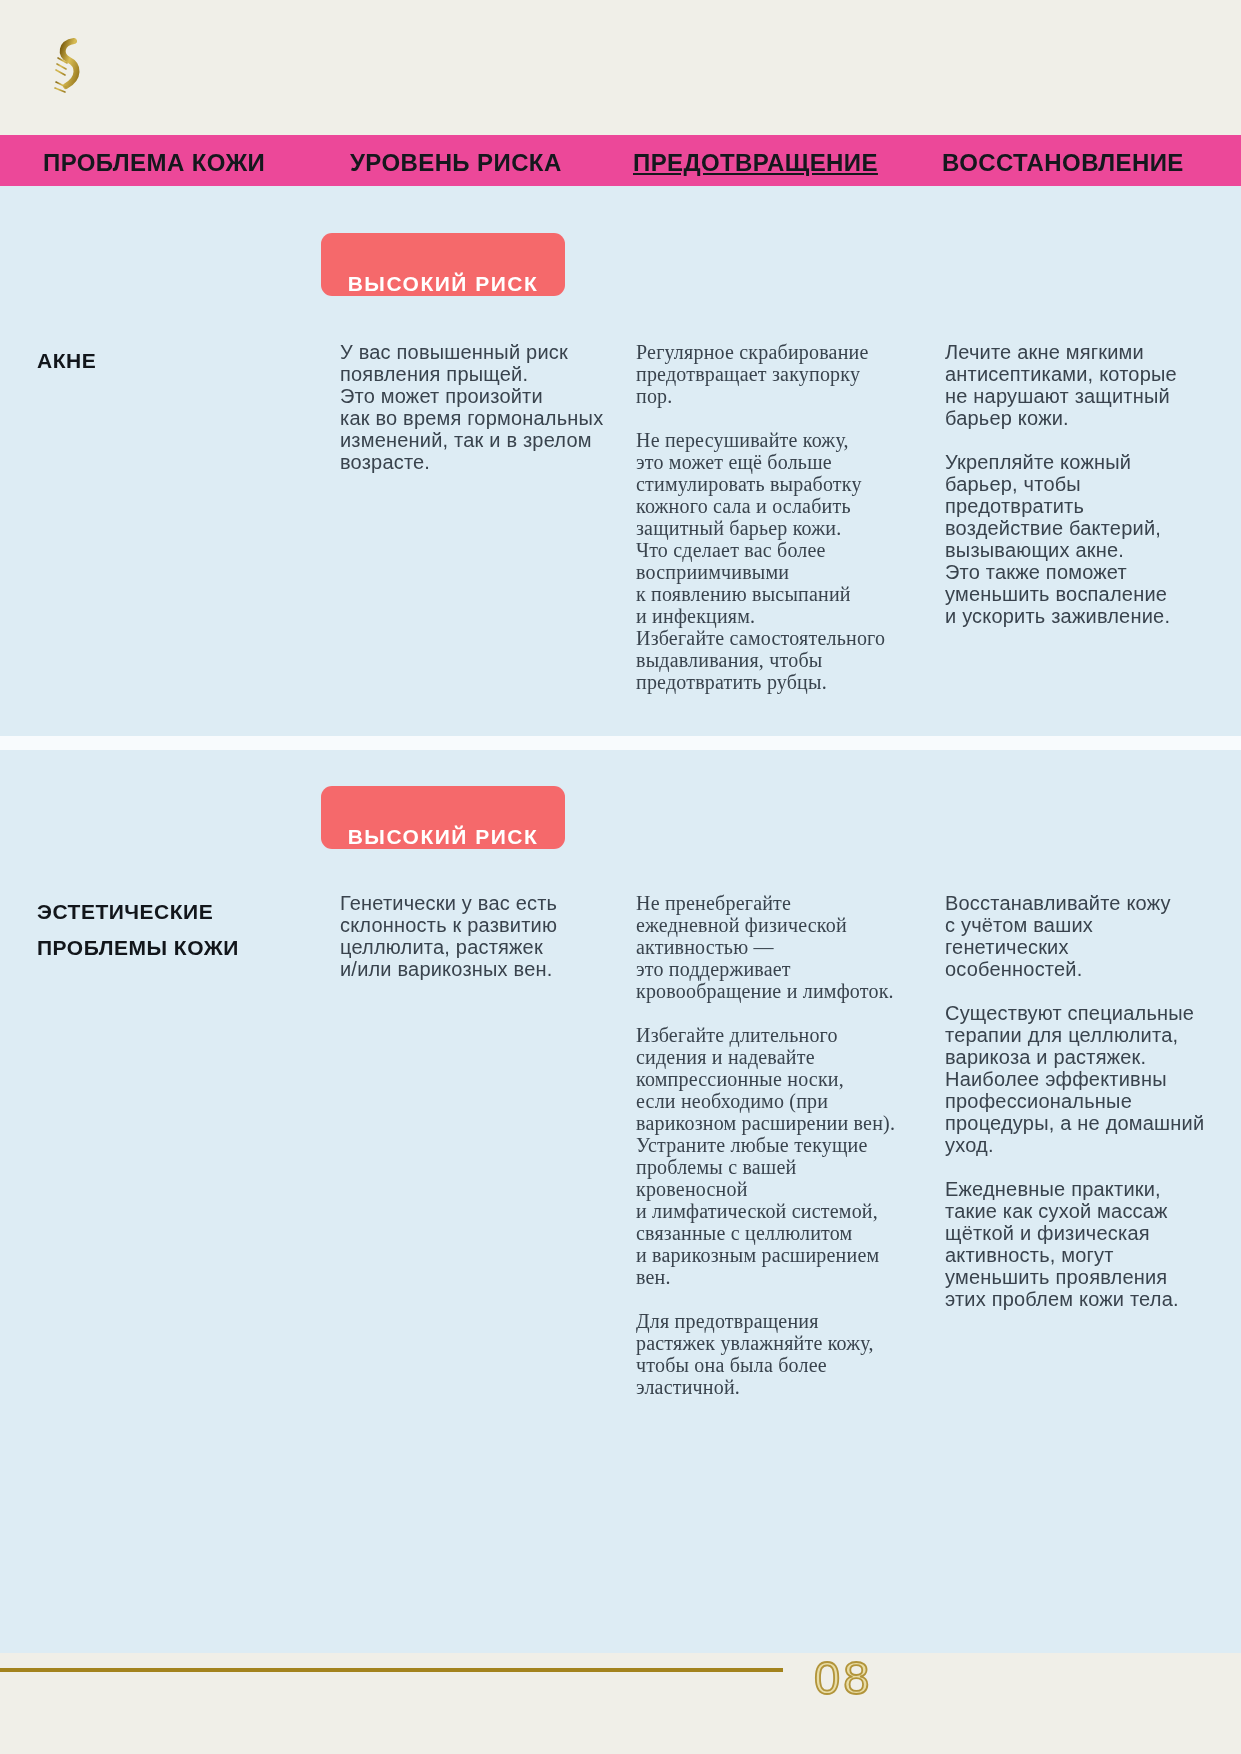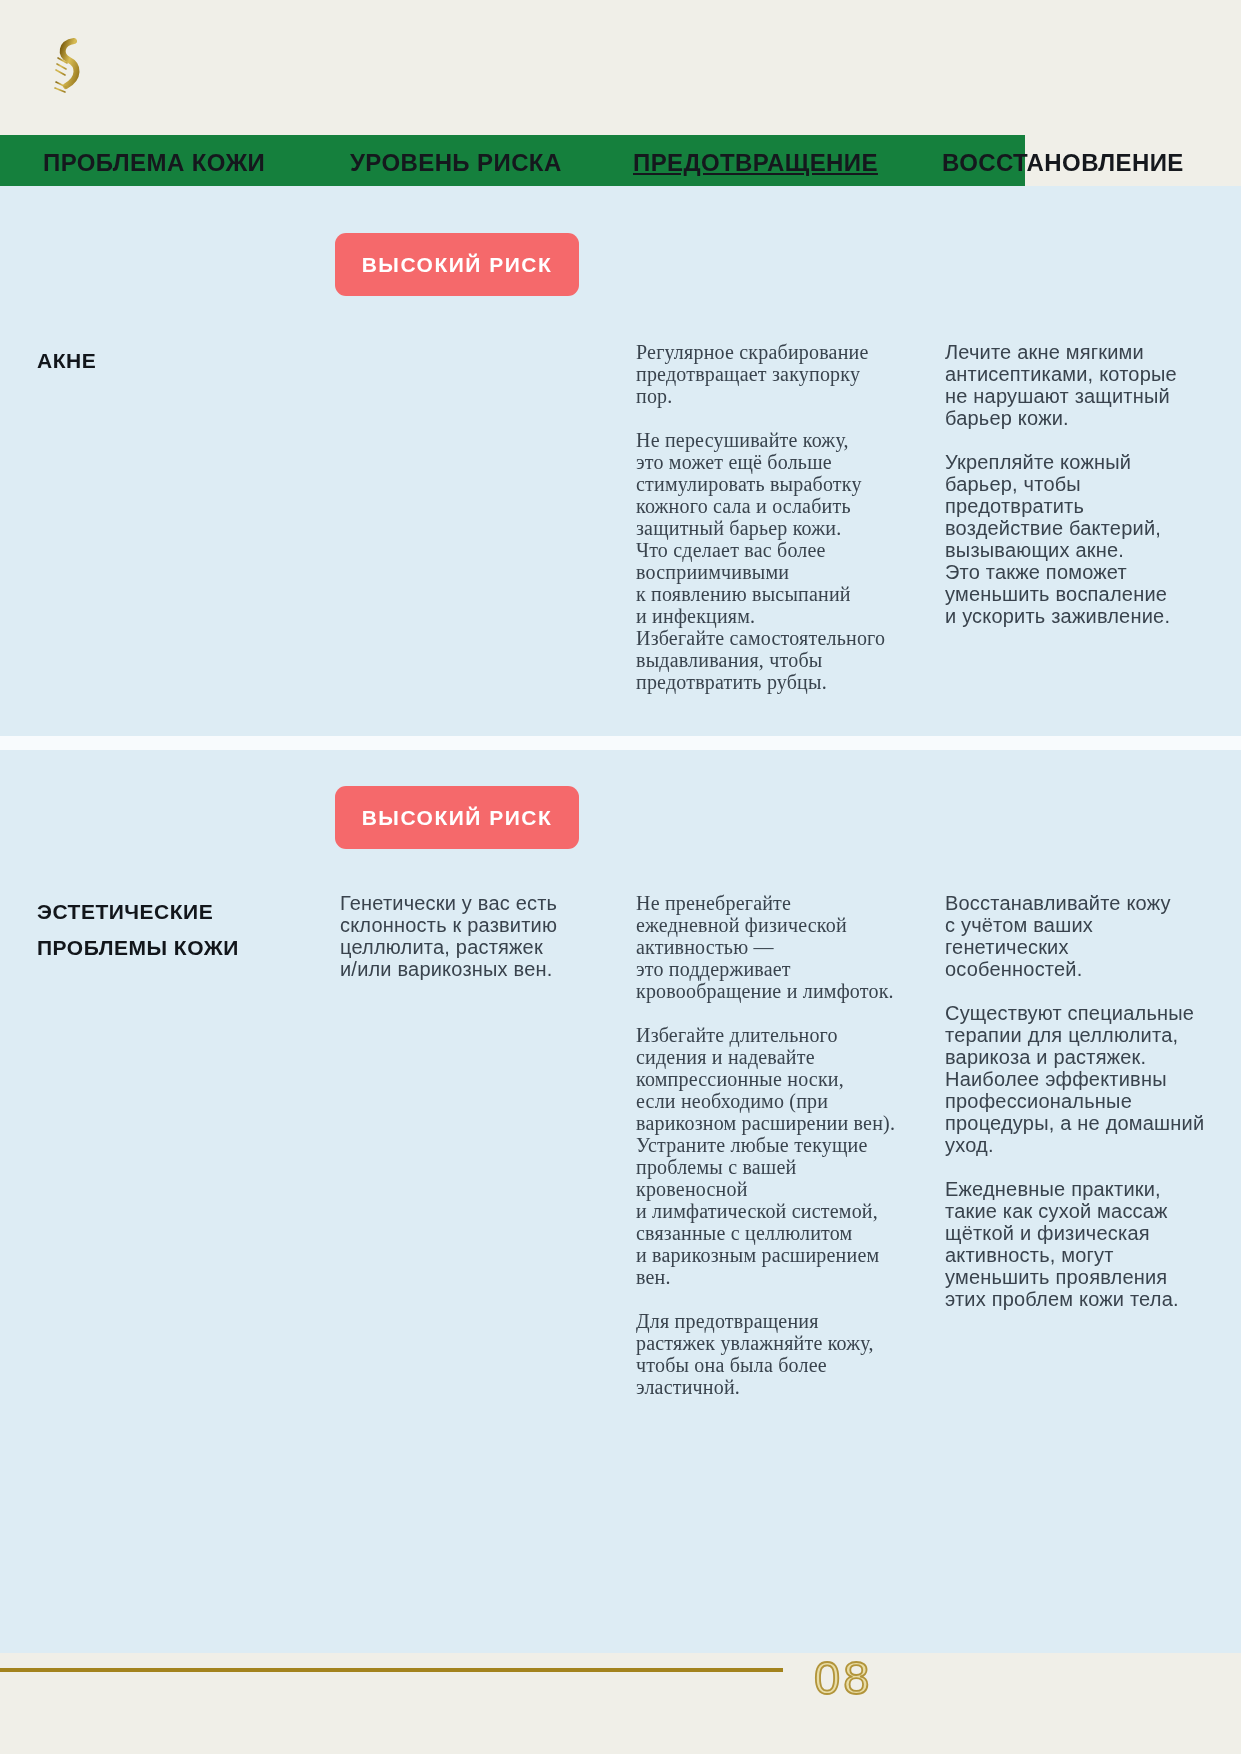--- a/index.html
+++ b/index.html
@@ -7,39 +7,39 @@
     position:relative;
     width:1241px;height:1754px;
     background:#f0efe8;
     font-family:"Liberation Sans",sans-serif;
     overflow:hidden;
   }
   
   .brand-logo{position:absolute;left:50px;top:36px;width:34px;height:62px;}
   
   .header-band{
-    position:absolute;left:0;top:135px;width:1025px;height:51px;
-    background:#15803d;
+    position:absolute;left:0;top:135px;width:1241px;height:51px;
+    background:#ec4899;
   }
   .col-header{
     position:absolute;top:14px;
     font-size:24px;font-weight:bold;color:#15181d;letter-spacing:.4px;
     white-space:pre;
   }
   .ch-1{left:43px;} .ch-2{left:350px;} .ch-3{left:633px;text-decoration:underline;} .ch-4{left:942px;}
   
   .panel{position:absolute;left:0;width:1241px;background:#ddecf4;}
   .panel-1{top:186px;height:550px;}
   .panel-gap{position:absolute;left:0;top:736px;width:1241px;height:14px;background:#f8fbfd;}
   .panel-2{top:750px;height:903px;}
   
   .risk-badge{
-    position:absolute;left:335px;width:244px;height:63px;
+    position:absolute;left:321px;width:244px;height:63px;
     background:#f5696b;border-radius:11px;
-    display:flex;align-items:center;justify-content:center;
+    display:flex;align-items:flex-end;justify-content:center;
   }
   .badge-1{top:47px;} .badge-2{top:36px;}
   .risk-badge span{
     color:#ffffff;font-size:21px;font-weight:bold;letter-spacing:1.5px;white-space:pre;
   }
   
   .cell{
     position:absolute;
     font-size:20px;line-height:22px;letter-spacing:.2px;
     color:#39434d;white-space:pre;
@@ -95,20 +95,26 @@
 
   <div class="panel-gap"></div>
 
   <section class="panel panel-2">
     <div class="risk-badge badge-2">
       <span>ВЫСОКИЙ РИСК</span>
     </div>
   </section>
 
   <div class="cell cell-problem c-problem p1">АКНЕ</div>
+  <div class="cell c-risk r1">У вас повышенный риск
+появления прыщей.
+Это может произойти
+как во время гормональных
+изменений, так и в зрелом
+возрасте.</div>
   <div class="cell c-prev r1">Регулярное скрабирование
 предотвращает закупорку
 пор.
 
 Не пересушивайте кожу,
 это может ещё больше
 стимулировать выработку
 кожного сала и ослабить
 защитный барьер кожи.
 Что сделает вас более

